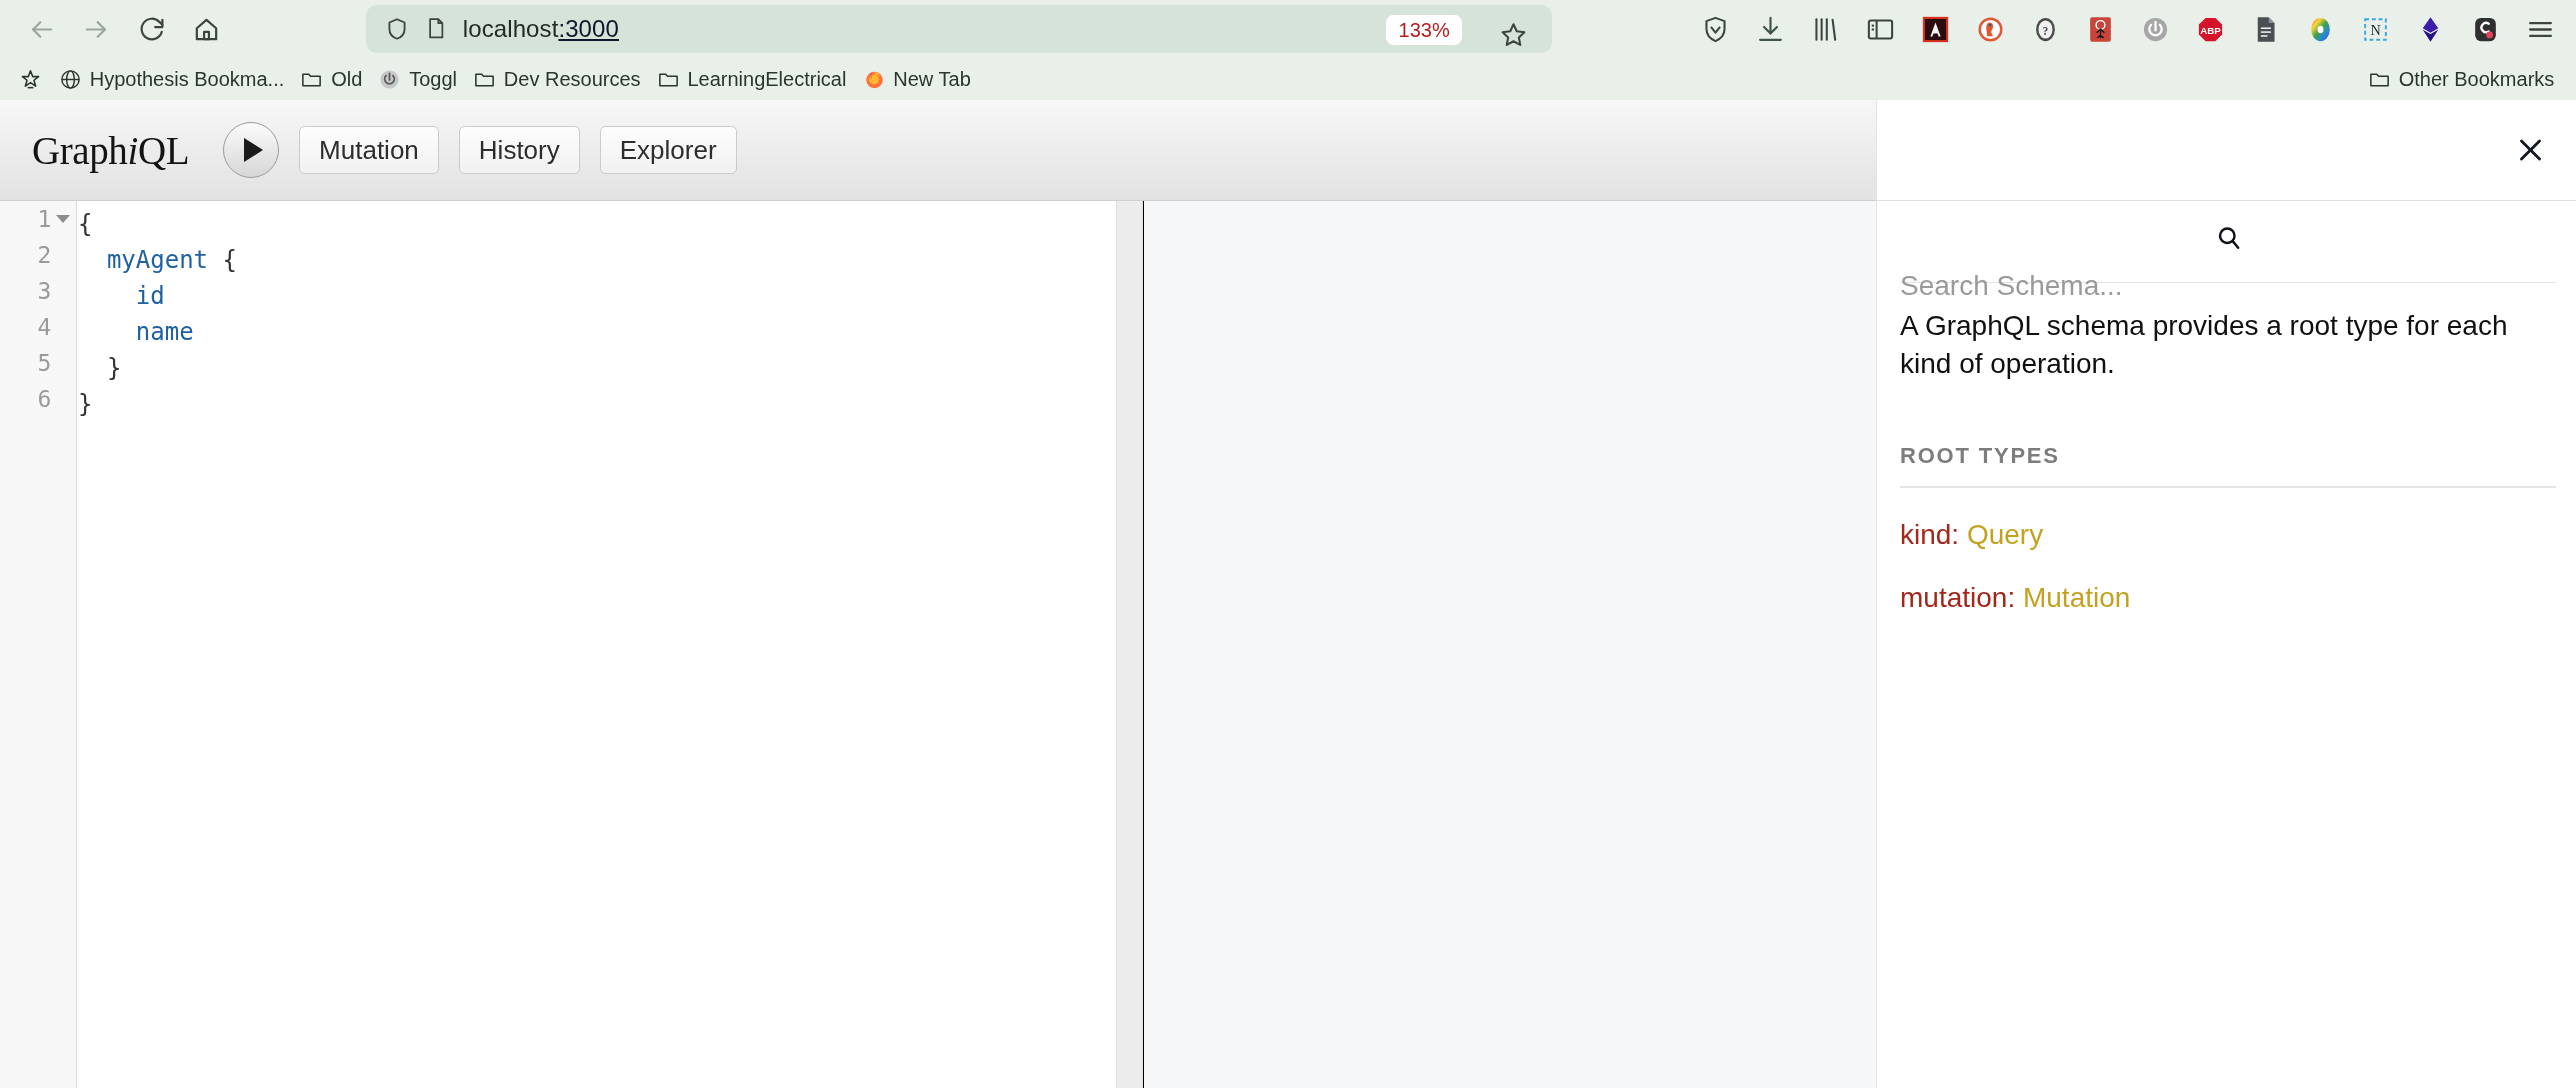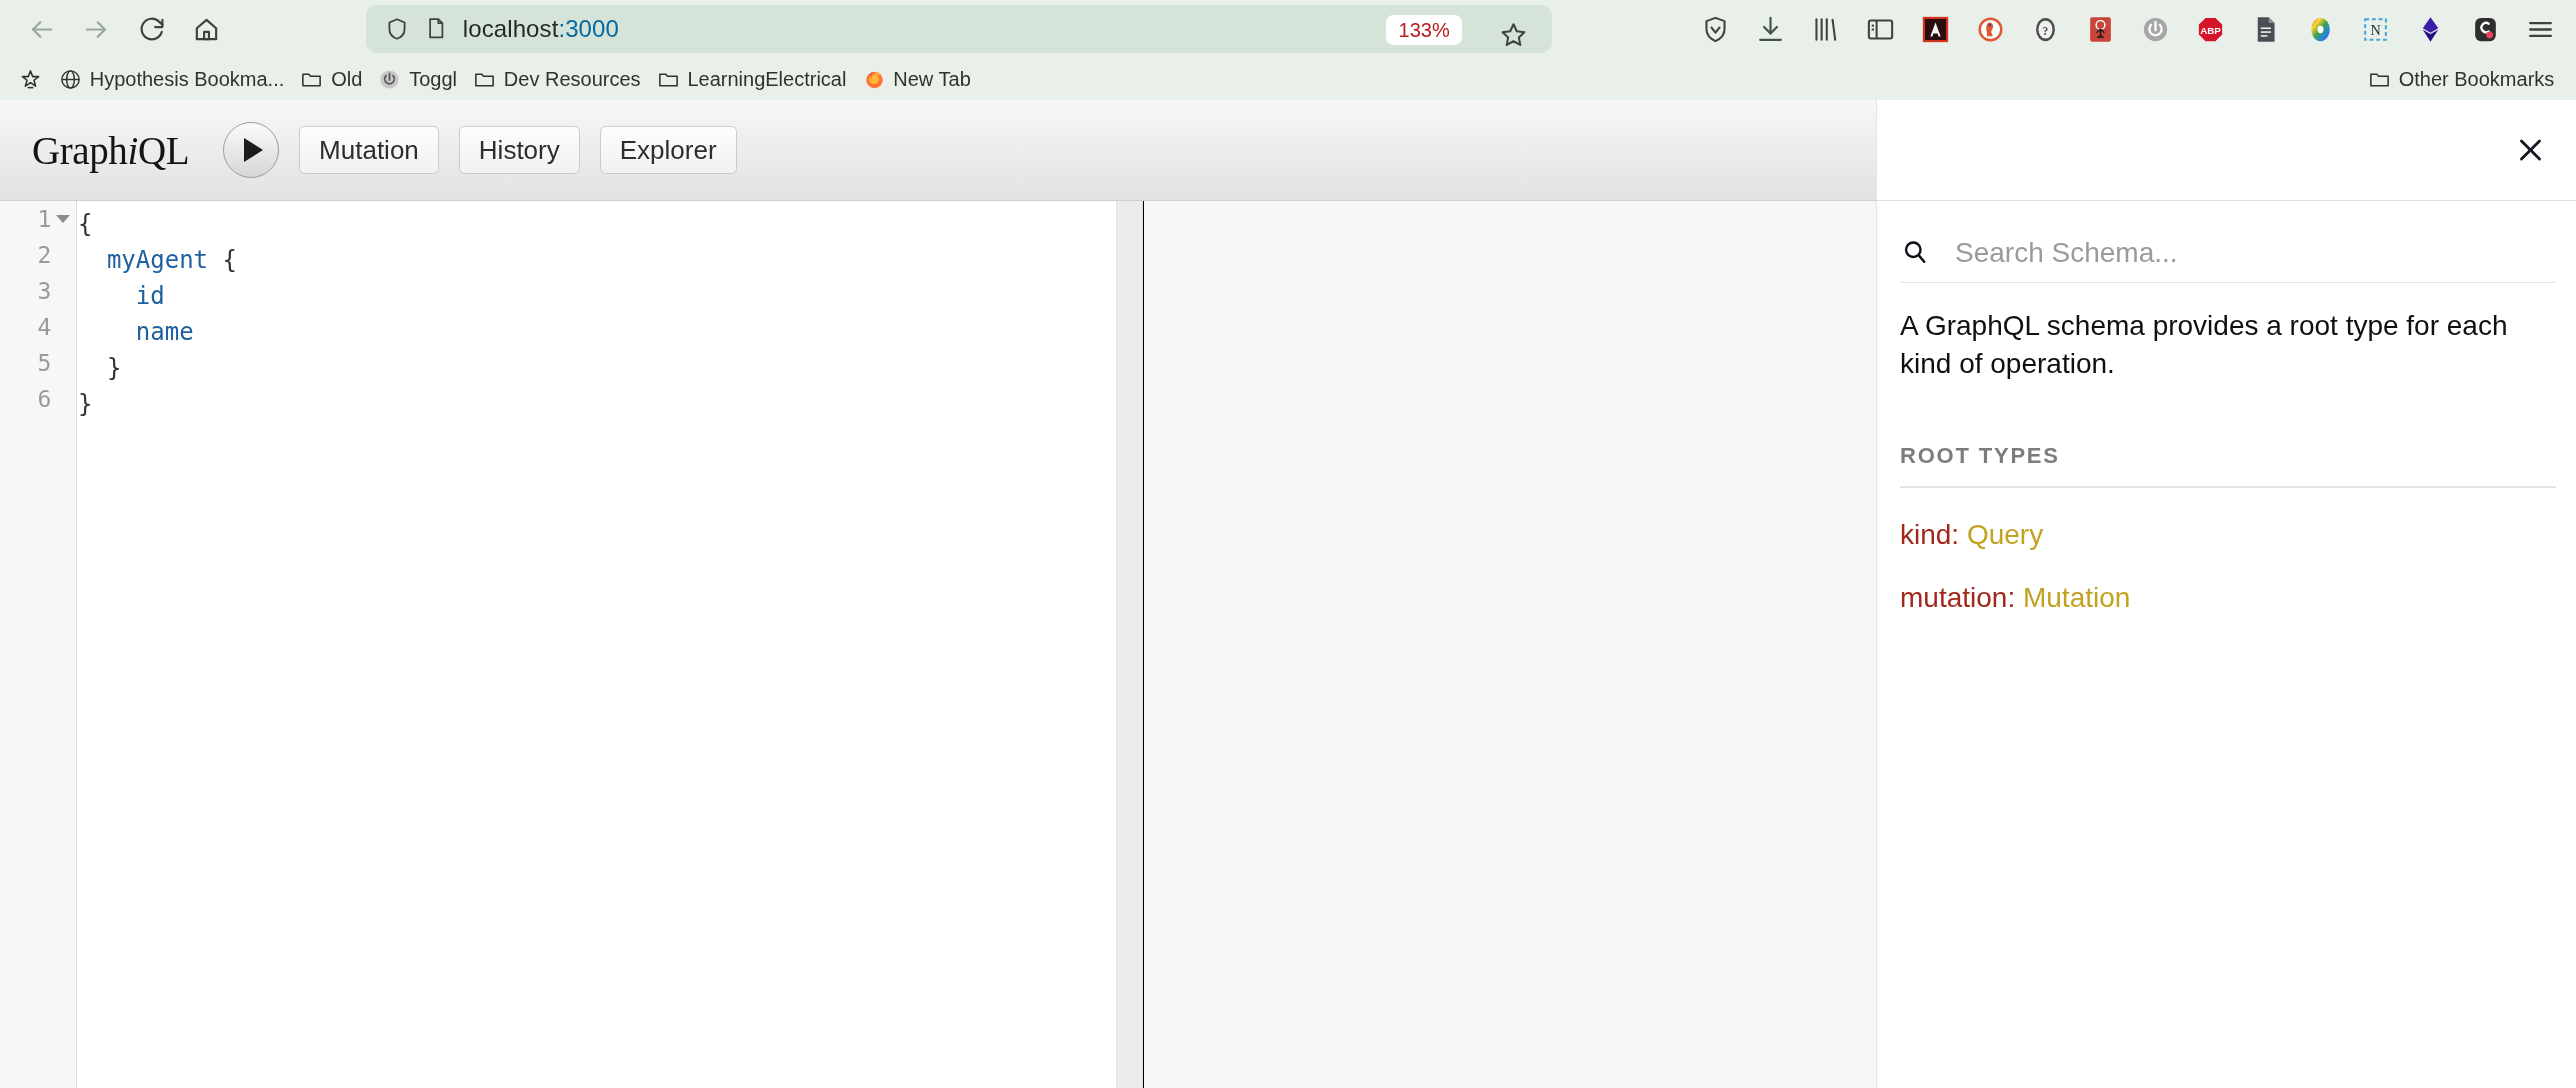--- a/index.html
+++ b/index.html
@@ -30,21 +30,21 @@
     background: #d6e3d9;
     border-radius: 10.7px;
     display: flex; align-items: center;
     padding: 0 10.7px;
   }
   .urlbar .uicon { width: 40px; height: 40px; display: flex; align-items: center; justify-content: center; }
   .urlbar .urltext {
     font-size: 24px; color: #222b25; letter-spacing: 0.1px;
     margin-left: 6.1px; white-space: nowrap;
   }
-  .urltext .dim { color: #0369a1; }
+  .urltext .dim { color: #0f172a; text-decoration: underline; }
   .zoom-badge {
     position: absolute; right: 90px; top: 10px;
     background: #ffffff; border-radius: 7.7px;
     padding: 5.4px 12.3px; font-size: 20px; color: #b91c1c;
     line-height: 1;
   }
   .star-btn {
     position: absolute; right: 17px; top: 8.4px;
     width: 43px; height: 43px;
     display: flex; align-items: center; justify-content: center;
@@ -184,22 +184,23 @@
     letter-spacing: 0.2px;
   }
   .docs-close {
     position: absolute; right: 24.5px; top: 50%; transform: translateY(-50%);
     width: 43px; height: 43px;
     display: flex; align-items: center; justify-content: center;
   }
   .docs-search {
     position: absolute; left: 23px; top: 123px;
     width: 656px; height: 60px;
-    display: flex; align-items: center; gap: 26px;
+    display: flex; align-items: center; gap: 15px;
     border-bottom: 1.5px solid #e3e3e3;
+    flex-direction: column;
   }
   .docs-search input {
     border: 0; outline: 0; background: transparent;
     font-family: "Liberation Sans", sans-serif;
     font-size: 28px; color: #222; width: 100%;
   }
   .docs-search input::placeholder { color: #9a9a9a; }
   .docs-body {
     position: absolute; left: 23px; top: 207px;
     width: 656px;

